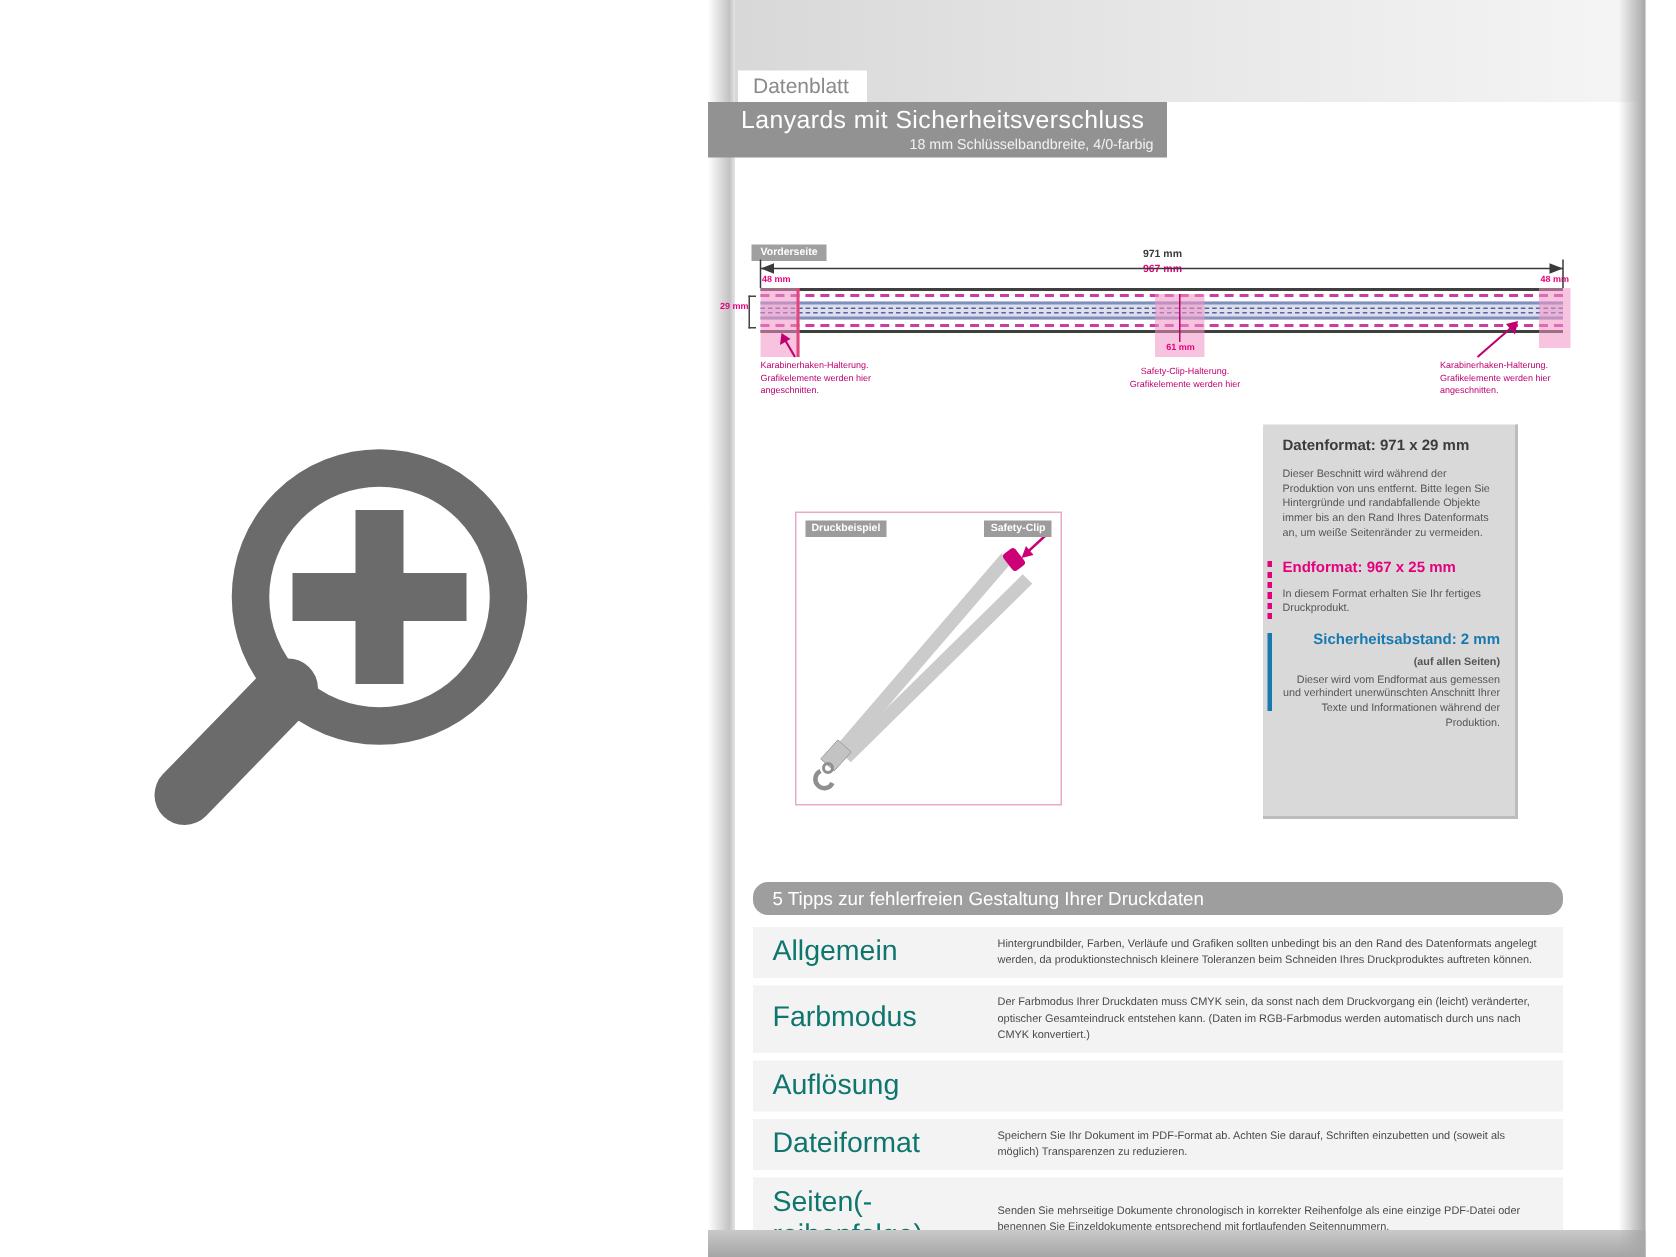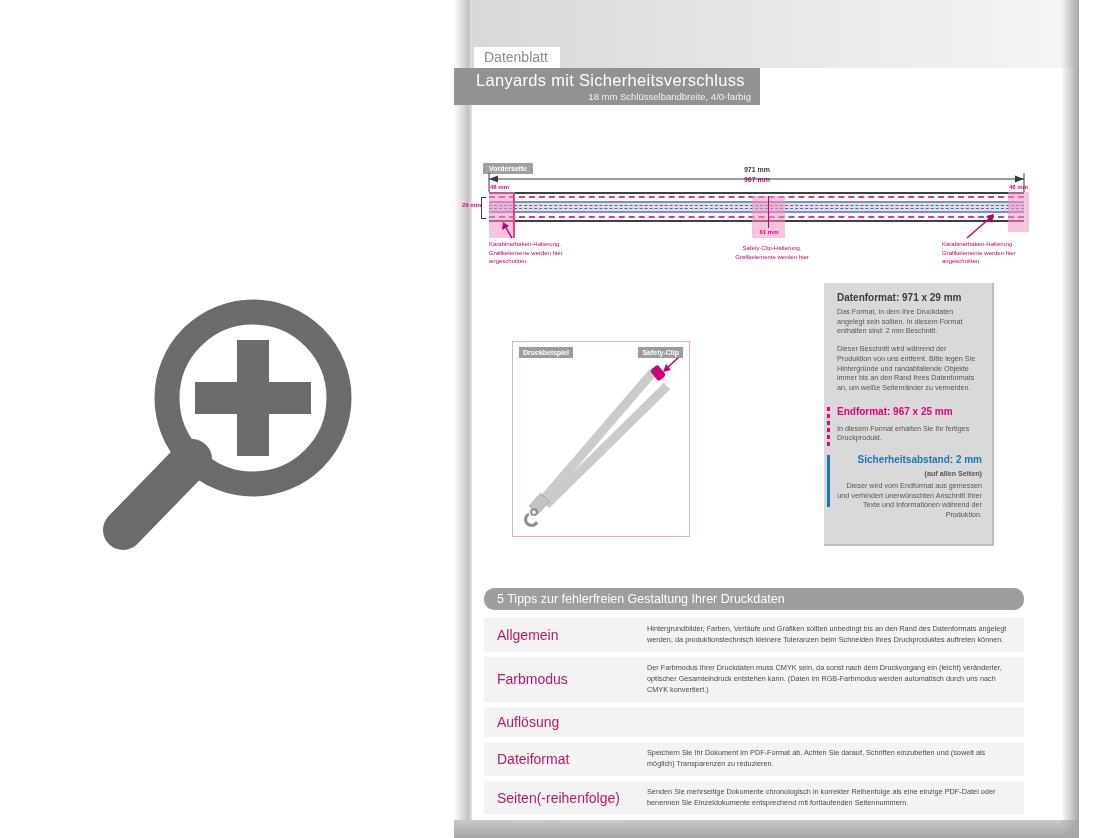--- a/index.html
+++ b/index.html
@@ -5,21 +5,21 @@
   html,body{margin:0;padding:0;}
   body{
     width:1117px;height:838px;position:relative;overflow:hidden;
     background:#ffffff;
     font-family:"Liberation Sans", sans-serif;
     -webkit-font-smoothing:antialiased;
   }
   .abs{position:absolute;}
 
   
-  .page{left:454px;top:0;width:625px;height:838px;background:#ffffff;}
+  .page{left:472px;top:0;width:625px;height:838px;background:#ffffff;}
   .edge-left{left:0;top:0;width:18px;height:838px;
     background:linear-gradient(to right,#ffffff 0%,#c2c2c2 80%,#e6e6e6 100%);}
   .edge-right{right:0;top:0;width:18px;height:838px;
     background:linear-gradient(to right,rgba(255,255,255,0) 0%,#a6a6a6 100%);}
   .top-area{left:18px;top:0;right:4px;height:68px;
     background:linear-gradient(to right,#d8d8d8 0%,#e9e9e9 55%,#f5f5f5 100%);}
 
   
   .tab{left:20px;top:47px;background:#ffffff;color:#8a8a8a;
     font-size:14px;padding:2px 12px 3px 10px;}
@@ -86,21 +86,21 @@
     background:repeating-linear-gradient(to bottom,#e5007d 0 4px,rgba(0,0,0,0) 4px 7px);}
   .legend-solid{height:52px;background:#1878b0;}
 
   
   .tips{left:30px;top:588px;width:540px;}
   .tips-header{height:22px;background:#9e9e9e;color:#ffffff;font-size:12.5px;
     line-height:22px;padding-left:13px;box-sizing:border-box;border-radius:10px;}
   .tips-rows{margin-top:8px;}
   .tip-row{display:flex;align-items:center;background:#f3f3f3;
     margin-bottom:5px;padding:6px 14px 6px 13px;box-sizing:border-box;min-height:30px;}
-  .tip-label{width:150px;flex:0 0 150px;font-size:14px;color:#be185d;}
+  .tip-label{width:150px;flex:0 0 150px;font-size:19px;color:#0f766e;}
   .tip-text{flex:1;font-size:7.3px;line-height:1.5;color:#4a4a4a;}
 
   .bottom-edge{left:0;top:820px;width:625px;height:18px;
     background:linear-gradient(to bottom,#c9c9c9,#a5a5a5);}
 
   
   .magnifier{left:95px;top:285px;width:270px;height:275px;cursor:pointer;}
 </style>
 </head>
 <body>
@@ -180,21 +180,20 @@
       <path d="M16,172 a6,6 0 1 0 8,8" fill="none" stroke="#8f8f8f" stroke-width="3"></path>
       <rect x="140" y="24" width="10" height="14" rx="2.5" fill="#cc0077" transform="rotate(-38 145 31)"></rect>
       <line x1="166" y1="15" x2="153" y2="27" stroke="#cc0077" stroke-width="1.6"></line>
       <polygon points="150,30 158,28 153,22" fill="#cc0077"></polygon>
     </svg>
   </div>
 
   <div class="abs info-box">
     <div class="sec">
       <h3>Datenformat: 971 x 29 mm</h3>
-      <p>Das Format, in dem Ihre Druckdaten angelegt sein sollten. In diesem Format enthalten sind: 2 mm Beschnitt.</p>
       <p style="margin-top:8px">Dieser Beschnitt wird während der Produktion von uns entfernt. Bitte legen Sie Hintergründe und randabfallende Objekte immer bis an den Rand Ihres Datenformats an, um weiße Seitenränder zu vermeiden.</p>
     </div>
     <div class="sec sec-end">
       <div class="legend-bar legend-dashed"></div>
       <h3 class="h-magenta">Endformat: 967 x 25 mm</h3>
       <p style="margin-top:7px">In diesem Format erhalten Sie Ihr fertiges Druckprodukt.</p>
     </div>
     <div class="sec sec-safe">
       <div class="legend-bar legend-solid"></div>
       <h3 class="h-blue">Sicherheitsabstand: 2 mm</h3>

